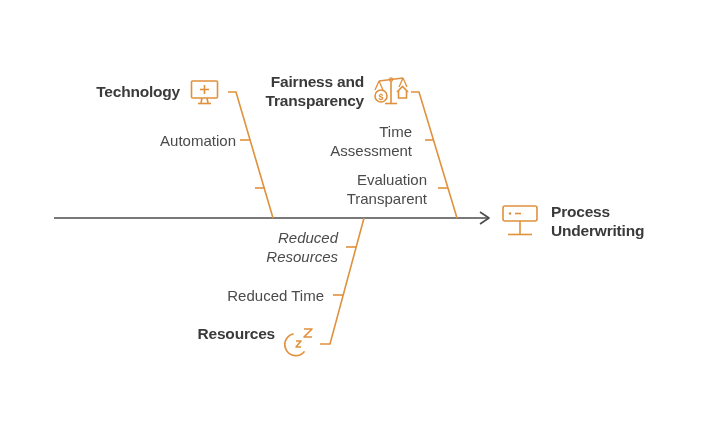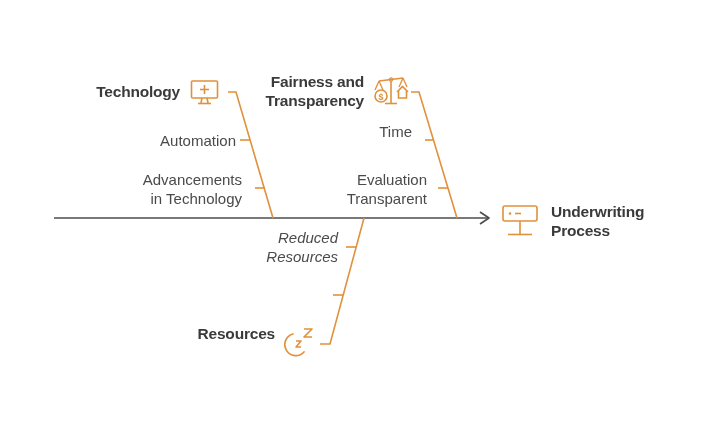--- a/index.html
+++ b/index.html
@@ -75,24 +75,20 @@
     <line x1="15.5" y1="6" x2="15.5" y2="15" stroke="#E0913C" stroke-width="1.6"></line>
     <line x1="11" y1="10.5" x2="20" y2="10.5" stroke="#E0913C" stroke-width="1.6"></line>
     <line x1="13" y1="19" x2="12" y2="24" stroke="#E0913C" stroke-width="1.6"></line>
     <line x1="18" y1="19" x2="19" y2="24" stroke="#E0913C" stroke-width="1.6"></line>
     <line x1="9" y1="24.5" x2="22" y2="24.5" stroke="#E0913C" stroke-width="1.6"></line>
   </svg>
 
   <div class="lbl right" style="left:108px;top:131px;width:128px;">
     <span class="line">Automation</span>
   </div>
-  <div class="lbl right" style="left:100px;top:170px;width:142px;">
-    <span class="line">Advancements</span>
-    <span class="line">in Technology</span>
-  </div>
 
   <div class="cat right" style="left:240px;top:72px;width:124px;">
     <span class="line">Fairness and</span>
     <span class="line">Transparency</span>
   </div>
   <svg class="icon" style="left:373px;top:75px;" width="36" height="32" viewBox="0 0 36 32">
 
     <line x1="6" y1="6" x2="30" y2="3" stroke="#E0913C" stroke-width="1.6"></line>
     <circle cx="18" cy="4.5" r="1.6" fill="none" stroke="#E0913C" stroke-width="1.3"></circle>
 
@@ -107,29 +103,33 @@
 
     <line x1="30" y1="3" x2="26" y2="12" stroke="#E0913C" stroke-width="1.3"></line>
     <line x1="30" y1="3" x2="34" y2="12" stroke="#E0913C" stroke-width="1.3"></line>
 
     <polyline points="24,17 29.5,11.5 35,17" fill="none" stroke="#E0913C" stroke-width="1.6"></polyline>
     <polyline points="25.5,16 25.5,23 33.5,23 33.5,16" fill="none" stroke="#E0913C" stroke-width="1.6"></polyline>
   </svg>
 
   <div class="lbl right" style="left:290px;top:122px;width:122px;">
     <span class="line">Time</span>
+    <span class="line">Assessment</span>
   </div>
   <div class="lbl right" style="left:300px;top:170px;width:127px;">
     <span class="line">Evaluation</span>
     <span class="line">Transparent</span>
   </div>
 
   <div class="lbl right" style="left:220px;top:228px;width:118px;font-style:italic;">
     <span class="line">Reduced</span>
     <span class="line">Resources</span>
+  </div>
+  <div class="lbl right" style="left:190px;top:286px;width:134px;">
+    <span class="line">Reduced Time</span>
   </div>
 
   <div class="cat right" style="left:160px;top:324px;width:115px;">
     <span class="line">Resources</span>
   </div>
   <svg class="icon" style="left:284px;top:324px;" width="34" height="34" viewBox="0 0 34 34">
 
     <path d="M9,10 A11,11 0 1 0 20,28" fill="none" stroke="#E0913C" stroke-width="1.7" stroke-linecap="round"></path>
 
     <polyline points="12,17 17,17 12,23 17,23" fill="none" stroke="#E0913C" stroke-width="1.6" stroke-linejoin="round"></polyline>
@@ -138,17 +138,17 @@
   </svg>
 
   <svg class="icon" style="left:500px;top:203px;" width="40" height="36" viewBox="0 0 40 36">
     <rect x="3" y="3" width="34" height="15" rx="2" fill="none" stroke="#E0913C" stroke-width="1.6"></rect>
     <circle cx="10" cy="10.5" r="1.3" fill="#E0913C"></circle>
     <line x1="15" y1="10.5" x2="21" y2="10.5" stroke="#E0913C" stroke-width="1.6"></line>
     <line x1="20" y1="18" x2="20" y2="31" stroke="#E0913C" stroke-width="1.6"></line>
     <line x1="8" y1="31.5" x2="32" y2="31.5" stroke="#E0913C" stroke-width="1.6"></line>
   </svg>
   <div class="cat left" style="left:551px;top:202px;width:120px;">
+    <span class="line">Process</span>
     <span class="line">Underwriting</span>
-    <span class="line">Process</span>
   </div>
 
 </div>
 
 </body></html>

